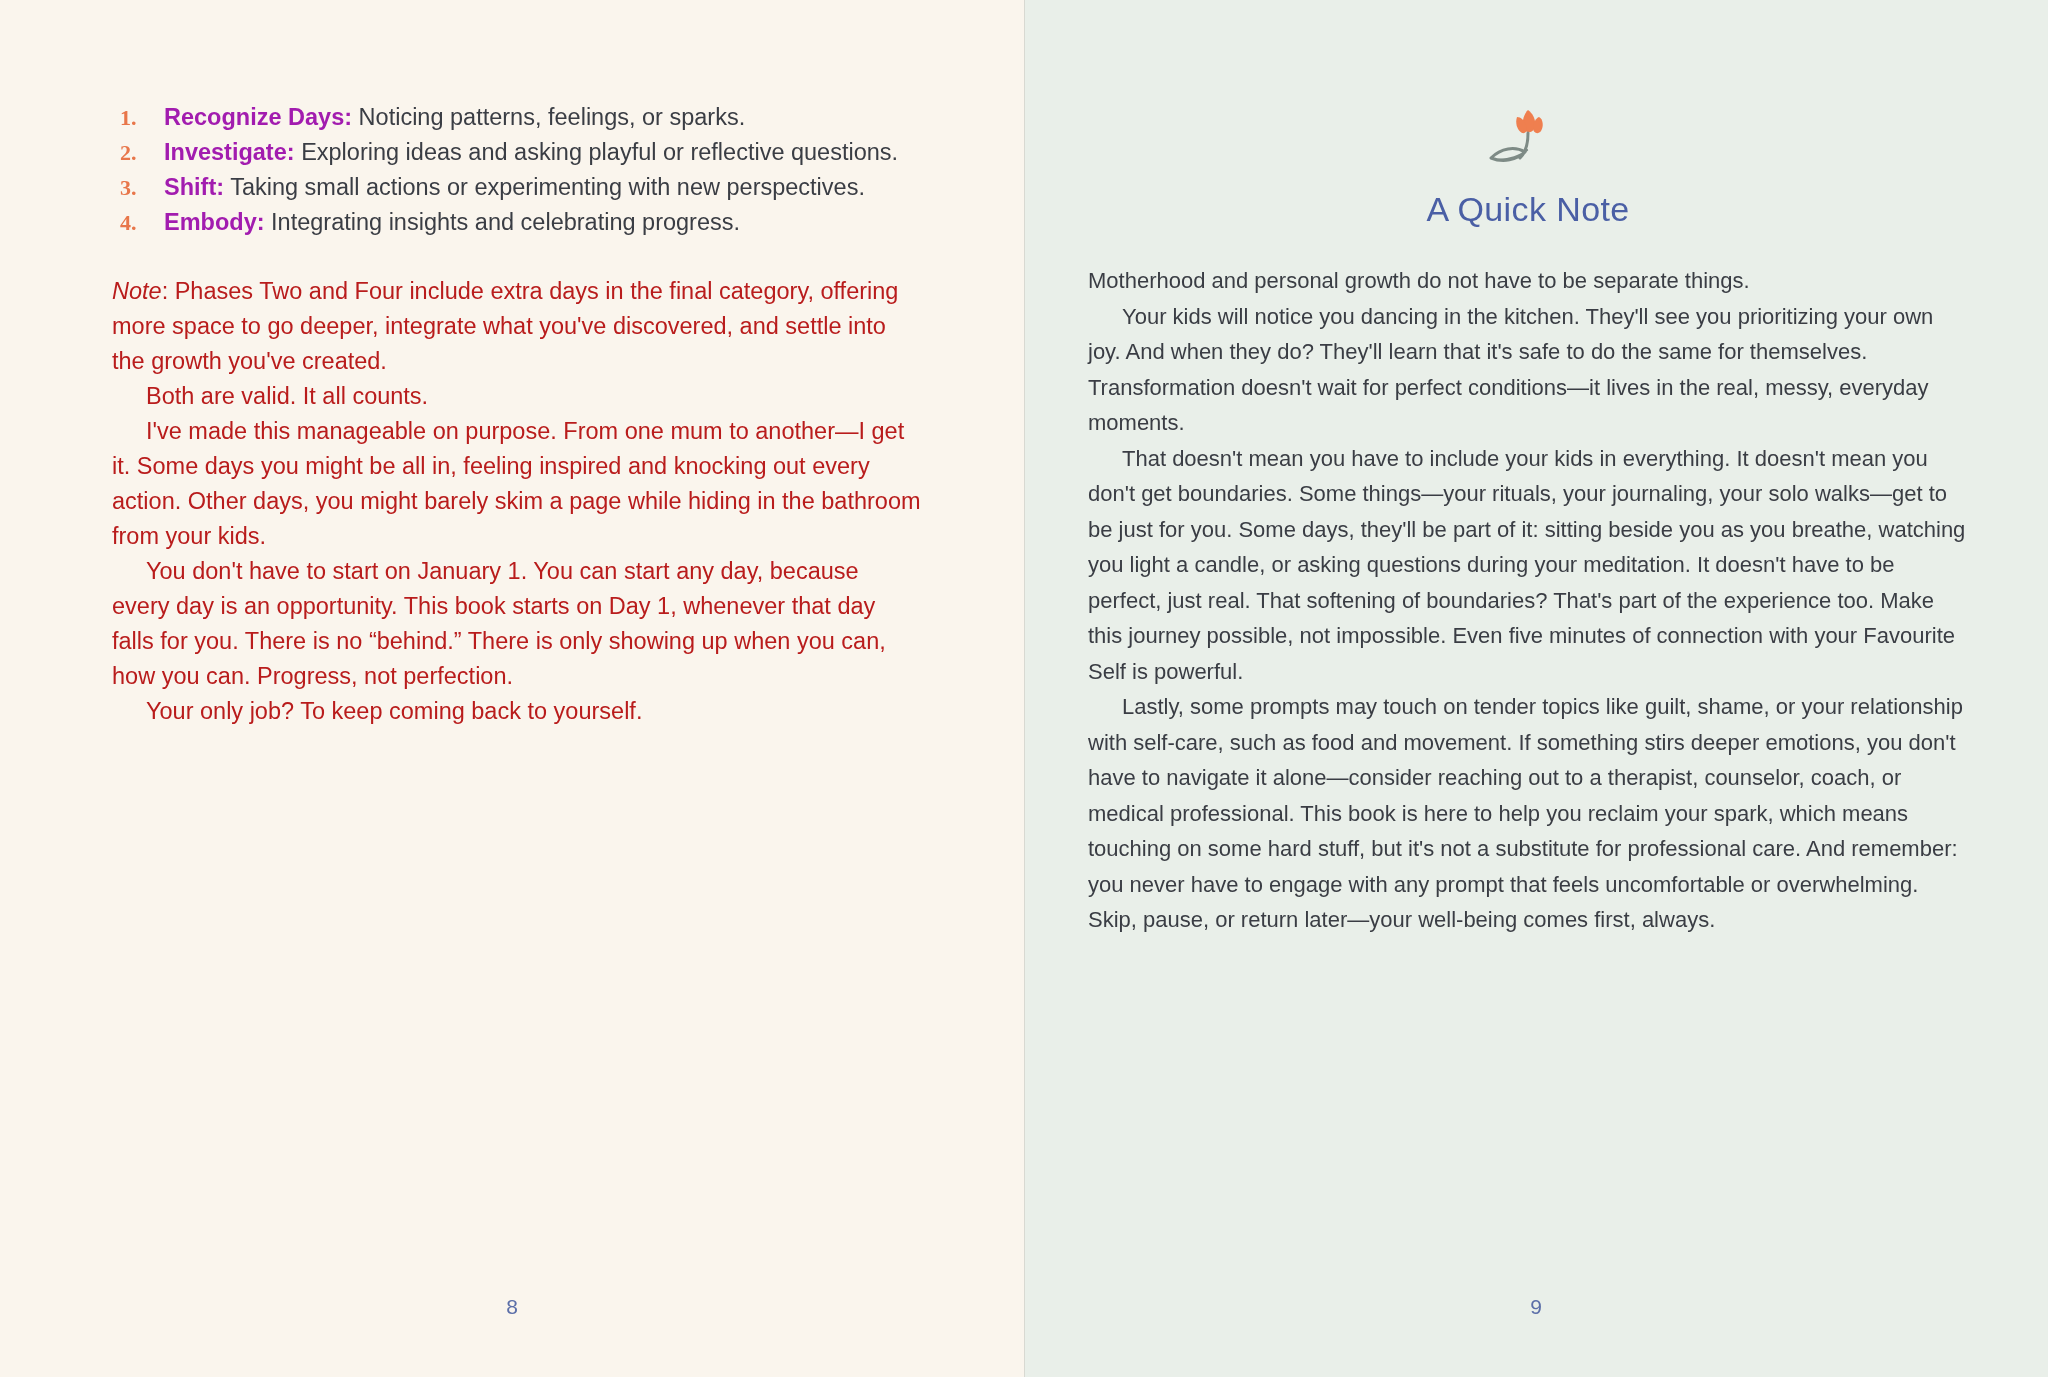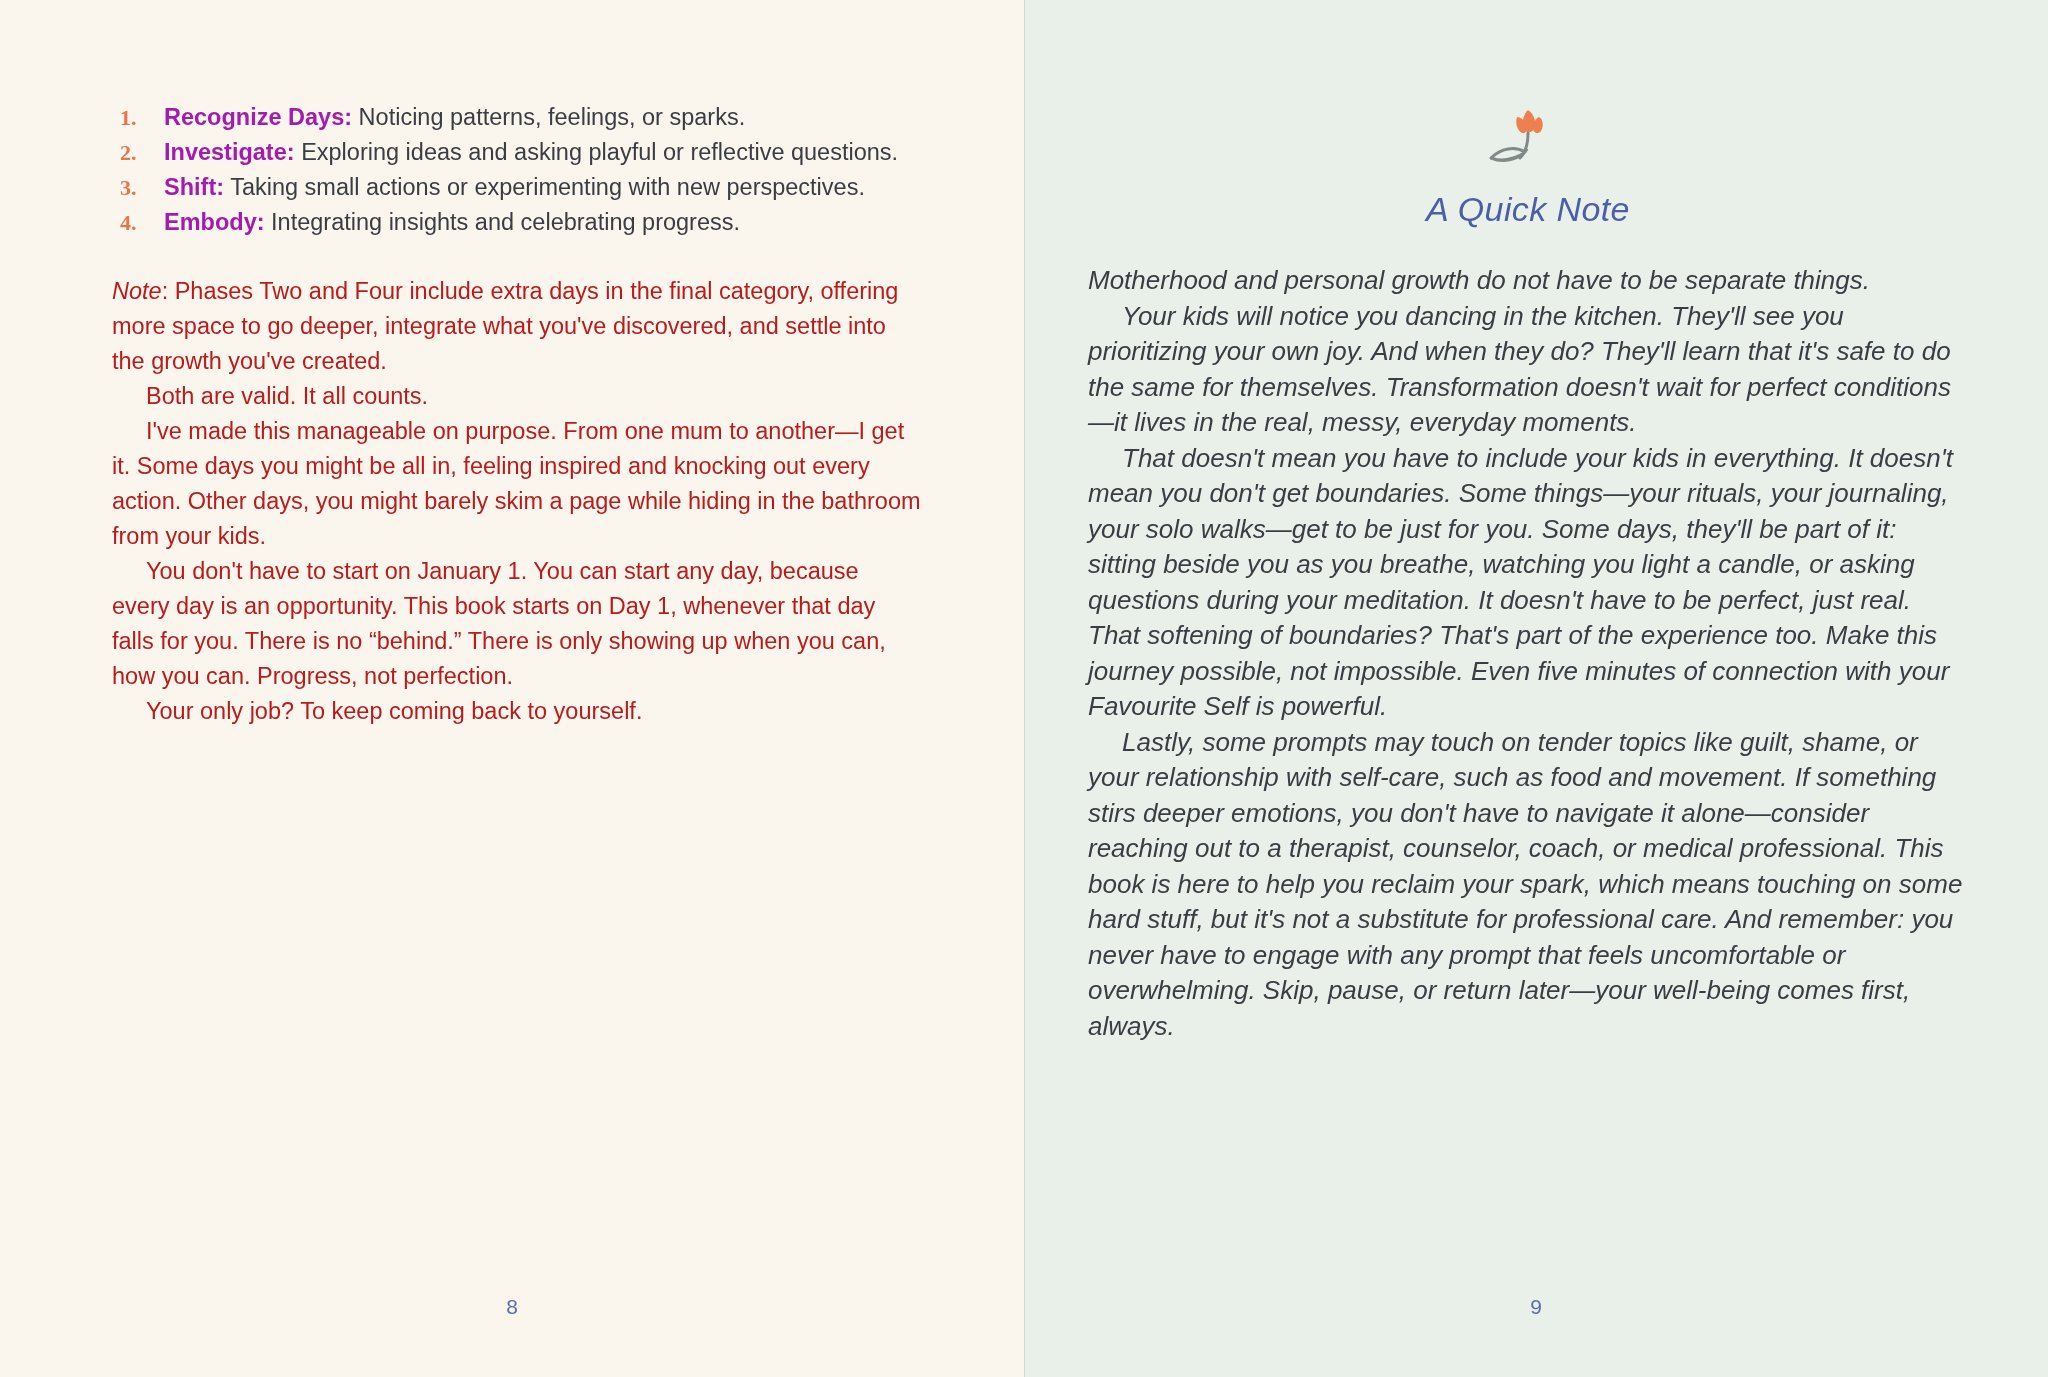--- a/index.html
+++ b/index.html
@@ -89,37 +89,36 @@
     font-style: italic;
   }
 
   
   .right-content {
     position: absolute;
     left: 64px;
     top: 100px;
     width: 880px;
     color: #3a3d44;
-    font-style: italic;
   }
   .flower {
     width: 100%;
     text-align: center;
     margin-bottom: 6px;
   }
   .section-title {
     text-align: center;
     font-size: 34px;
     color: #4a5fa5;
     letter-spacing: 0.4px;
     margin: 14px 0 34px 0;
     font-weight: normal;
   }
   .r-para {
-    font-size: 26px;
+    font-size: 22px;
     line-height: 35.5px;
     color: #3a3d44;
     margin: 0;
     text-indent: 34px;
   }
   .r-para.first {
     text-indent: 0;
   }
 
   

